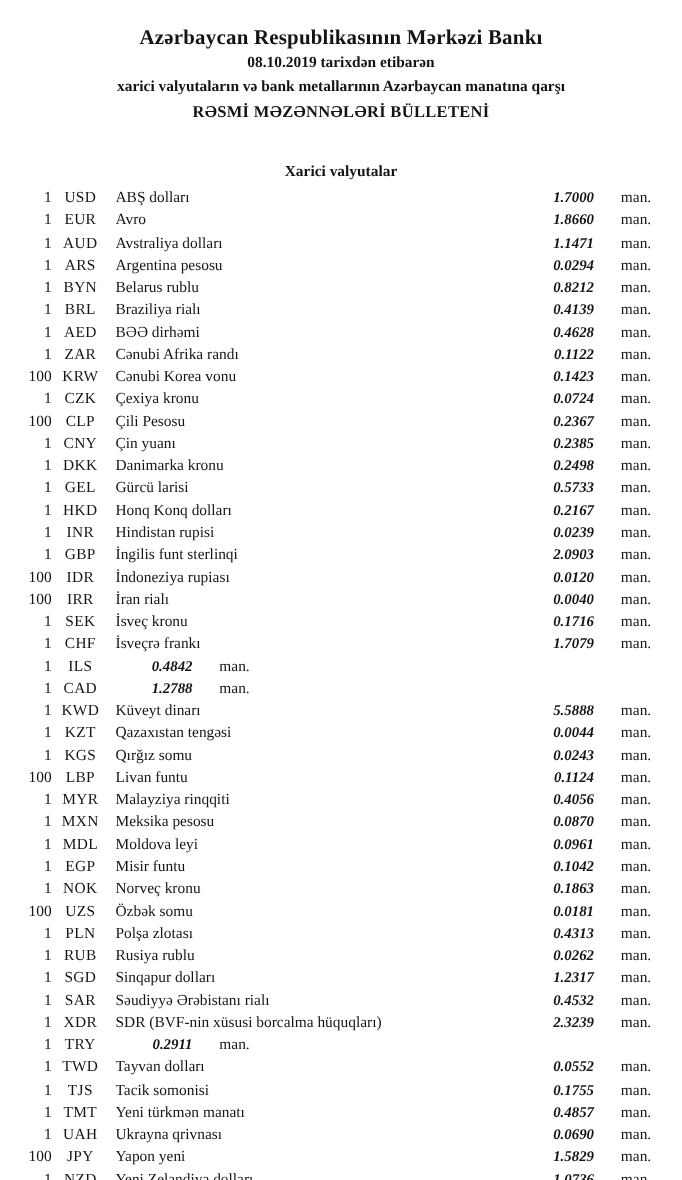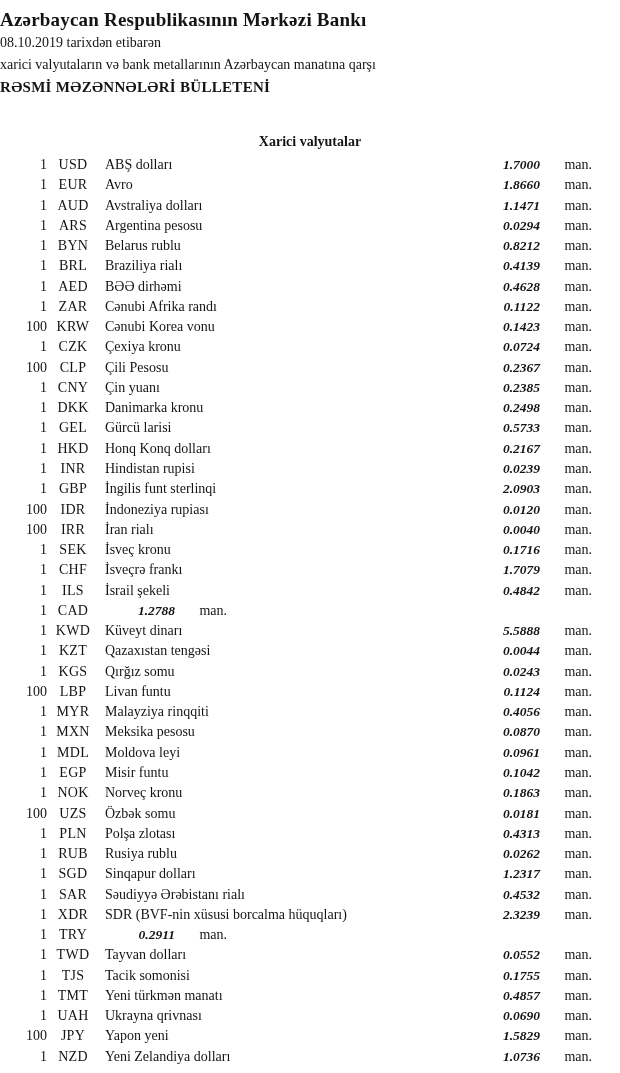--- a/index.html
+++ b/index.html
@@ -11,32 +11,33 @@
     position: relative;
     width: 620px;
     height: 1073px;
     background: #ffffff;
     color: #141414;
     font-family: "Liberation Serif", "DejaVu Serif", serif;
     overflow: hidden;
     box-sizing: border-box;
   }
   .doc-header {
-    padding-top: 7px;
+    text-align: center;
+    padding-top: 22px;
   }
   .bank-name {
     font-size: 19px;
     line-height: 25px;
     font-weight: bold;
     letter-spacing: 0.2px;
   }
   .hdr-line {
     font-size: 14px;
     line-height: 22px;
-    font-weight: normal;
+    font-weight: bold;
   }
   .bulletin-title {
     font-size: 15px;
     line-height: 22px;
     font-weight: bold;
     letter-spacing: 0.3px;
   }
   .section-title {
     margin-top: 34px;
     text-align: center;
@@ -269,21 +270,20 @@
       <span class="cell-qty">1</span>
       <span class="cell-code">CHF</span>
       <span class="cell-name">İsveçrə frankı</span>
       <span class="cell-rate">1.7079</span>
       <span class="cell-unit">man.</span>
     </div>
 
     <div class="rate-row">
       <span class="cell-qty">1</span>
       <span class="cell-code">ILS</span>
-      <span class="cell-name">İsrail şekeli</span>
       <span class="cell-rate">0.4842</span>
       <span class="cell-unit">man.</span>
     </div>
 
     <div class="rate-row">
       <span class="cell-qty">1</span>
       <span class="cell-code">CAD</span>
       <span class="cell-rate">1.2788</span>
       <span class="cell-unit">man.</span>
     </div>

